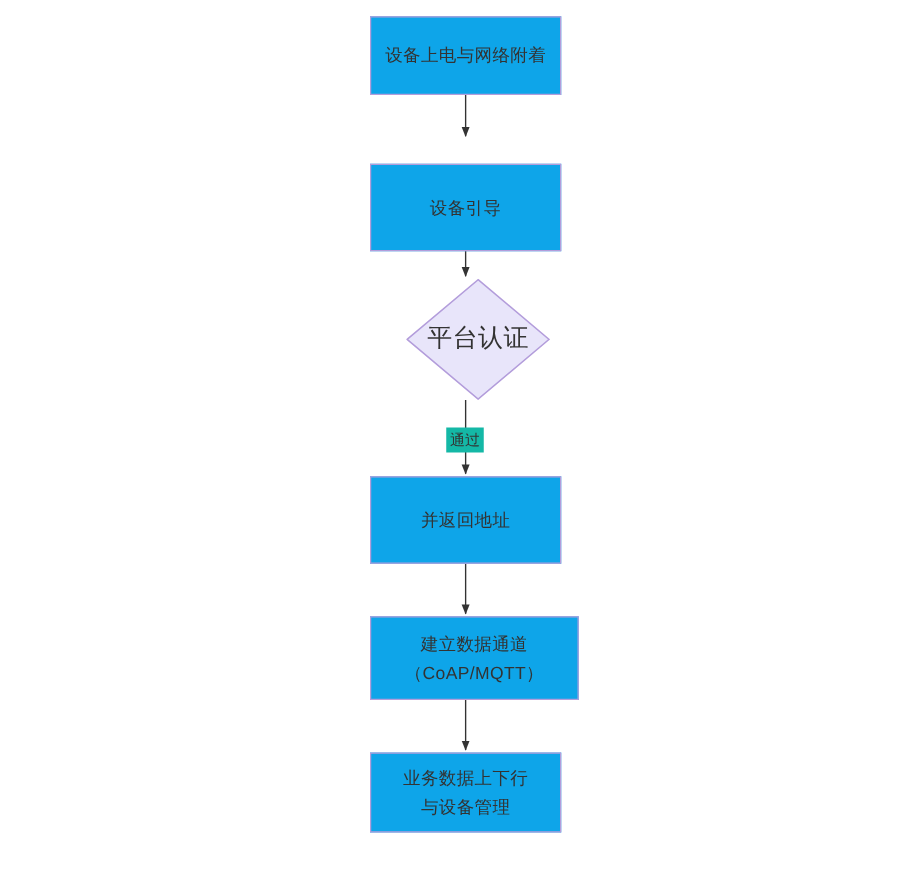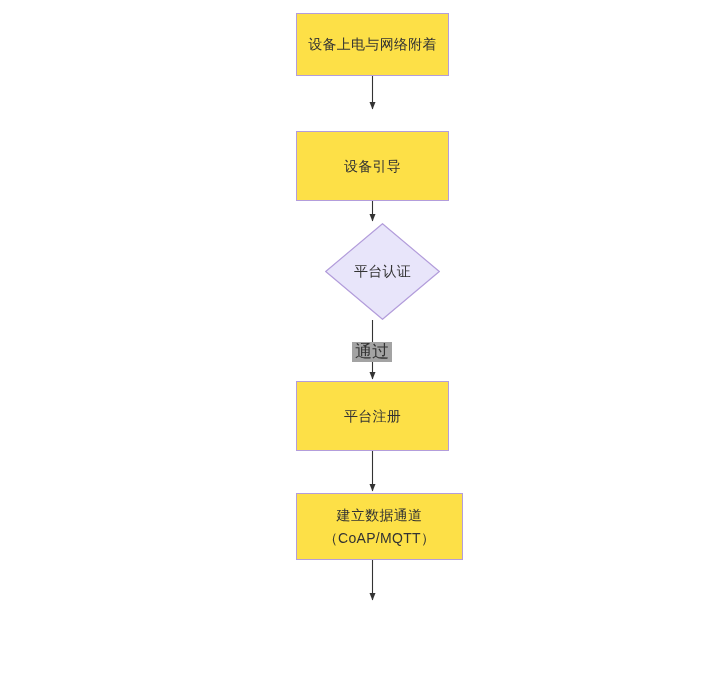--- a/index.html
+++ b/index.html
@@ -28,21 +28,21 @@
     top: 0;
     width: 726px;
     height: 700px;
     pointer-events: none;
   }
 
   
   .node-box {
     position: absolute;
     box-sizing: border-box;
-    background: #fde047;
+    background: #0ea5e9;
     border: 1px solid #b39ddb;
     display: flex;
     flex-direction: column;
     align-items: center;
     justify-content: center;
     color: #333333;
     font-size: 14px;
     line-height: 23px;
     text-align: center;
     letter-spacing: 0.3px;
@@ -66,34 +66,34 @@
   .node-diamond-label {
     position: absolute;
     left: 0;
     top: 0;
     width: 100%;
     height: 100%;
     display: flex;
     align-items: center;
     justify-content: center;
     color: #333333;
-    font-size: 14px;
+    font-size: 20px;
     line-height: 23px;
     text-align: center;
     letter-spacing: 0.3px;
     white-space: nowrap;
   }
 
   
   .edge-label {
     position: absolute;
     transform: translate(-50%, -50%);
-    background: #a3a3a3;
+    background: #14b8a6;
     color: #333333;
-    font-size: 17px;
+    font-size: 12px;
     line-height: 18px;
     padding: 1px 3px;
     white-space: nowrap;
   }
 </style>
 </head>
 <body>
 
 <div id="flow-canvas">
 
@@ -126,22 +126,26 @@
   <div class="node-diamond-wrap" style="left:325px; top:223px; width:115px; height:97px;">
     <svg class="node-diamond-shape" viewBox="0 0 115 97" preserveAspectRatio="none">
       <polygon points="57.5,0.7 114.3,48.5 57.5,96.3 0.7,48.5" fill="#e8e5fa" stroke="#b39ddb" stroke-width="1.2"></polygon>
     </svg>
     <div class="node-diamond-label">平台认证</div>
   </div>
 
   <div class="edge-label" style="left:372px; top:352px;">通过</div>
 
   <div class="node-box" style="left:296px; top:381px; width:153px; height:70px;">
-    <span class="line-1">平台注册</span>
+    <span class="line-1">并返回地址</span>
   </div>
 
   <div class="node-box" style="left:296px; top:493px; width:167px; height:67px;">
     <span class="line-1">建立数据通道</span>
     <span class="line-2">（CoAP/MQTT）</span>
   </div>
 
+  <div class="node-box" style="left:296px; top:602px; width:153px; height:64px;">
+    <span class="line-1">业务数据上下行</span>
+    <span class="line-2">与设备管理</span>
+  </div>
 
 </div>
 
 </body></html>

